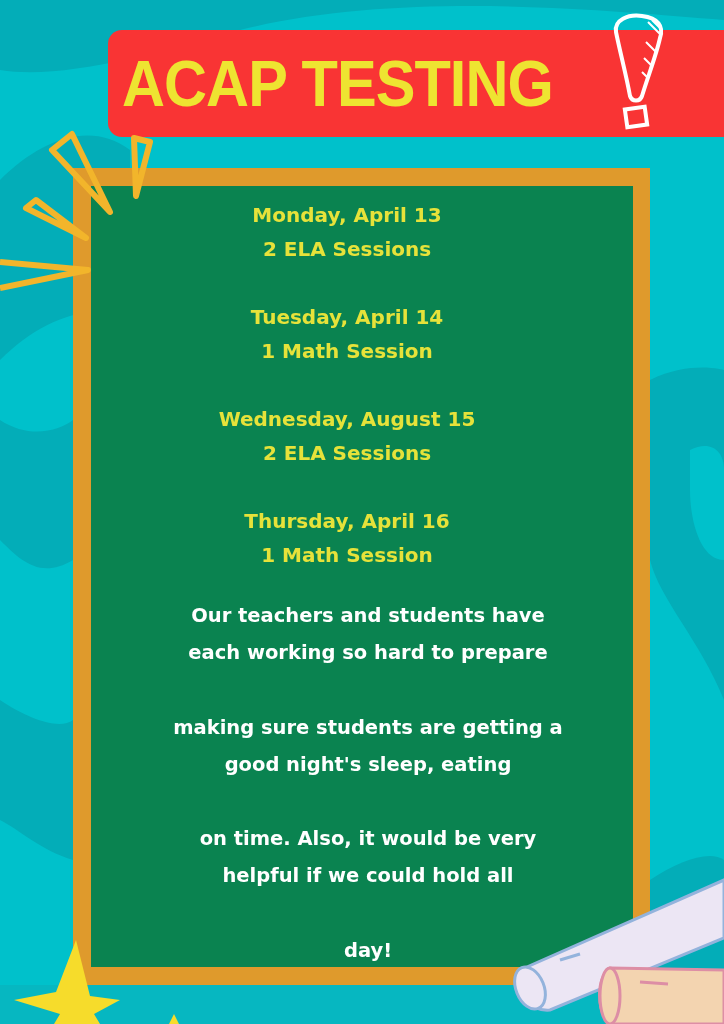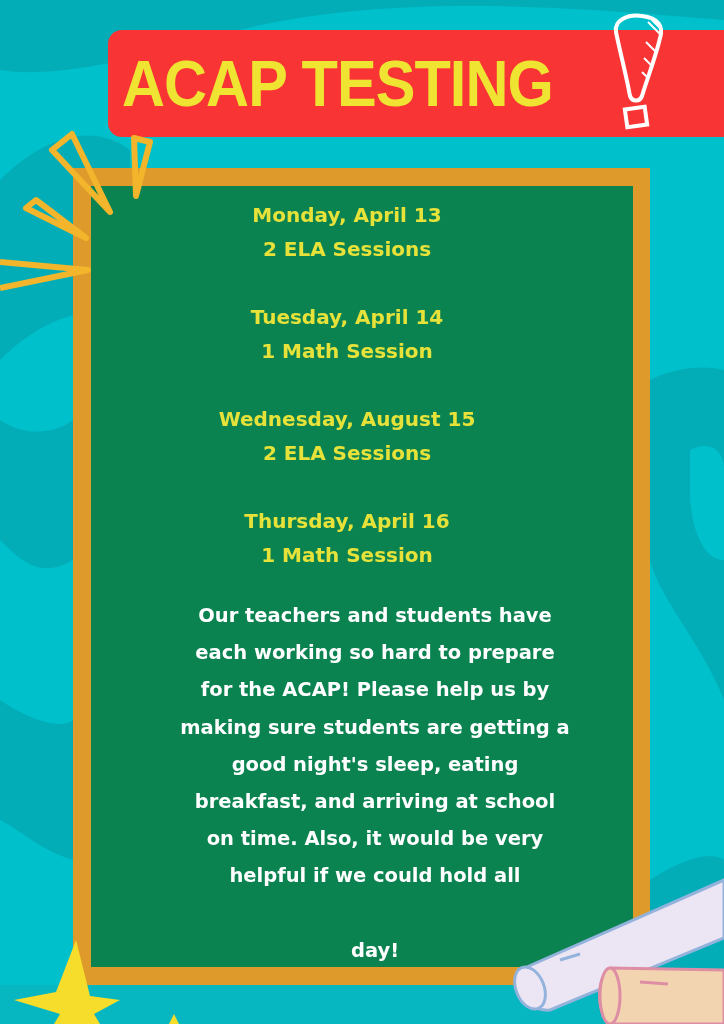--- a/index.html
+++ b/index.html
@@ -33,21 +33,21 @@
   .schedule {
     position: absolute; left: 91px; top: 198px; width: 512px; z-index: 5;
     text-align: center;
   }
   .schedule-entry { margin: 0 0 34px 0; }
   .schedule-day, .schedule-session {
     display: block; font-family: "DejaVu Sans", sans-serif; font-weight: 700;
     font-size: 20px; line-height: 34px; color: #e6e23a; white-space: nowrap;
   }
   .message {
-    position: absolute; left: 91px; top: 597px; width: 568px; z-index: 5;
+    position: absolute; left: 84px; top: 597px; width: 568px; z-index: 5;
     margin: 0; text-align: center; color: #ffffff;
     font-family: "DejaVu Sans", sans-serif; font-weight: 700;
     font-size: 19.5px; line-height: 37.2px;
   }
   .deco { position: absolute; z-index: 4; }
   .rays { left: 0; top: 120px; width: 170px; height: 190px; }
   .stars { left: 0; top: 930px; width: 220px; height: 94px; z-index: 6; }
   .chalk { left: 500px; top: 860px; width: 224px; height: 164px; z-index: 7; }
 </style>
 </head>
@@ -100,24 +100,24 @@
   </div>
   <div class="schedule-entry">
     <span class="schedule-day">Thursday, April 16</span>
     <span class="schedule-session">1 Math Session</span>
   </div>
 </div>
 
 <p class="message">
   <span>Our teachers and students have</span><br>
   <span>each working so hard to prepare</span><br>
-  <span>for the ACAP! Please help us by</span><br>
+  <br>
   <span>making sure students are getting a</span><br>
   <span>good night's sleep, eating</span><br>
-  <span>breakfast, and arriving at school</span><br>
+  <br>
   <span>on time. Also, it would be very</span><br>
   <span>helpful if we could hold all</span><br>
   <br>
   <span>day!</span>
 </p>
 
 <svg class="deco stars" viewBox="0 0 220 94" xmlns="http://www.w3.org/2000/svg">
   <polygon points="76,10 90,66 120,70 94,84 100,94 54,94 60,84 14,70 56,62" fill="#f6dc2b"></polygon>
   <polygon points="174,84 182,100 200,102 186,110 190,124 174,116 158,124 162,110 148,102 166,100" fill="#f6dc2b"></polygon>
 </svg>

